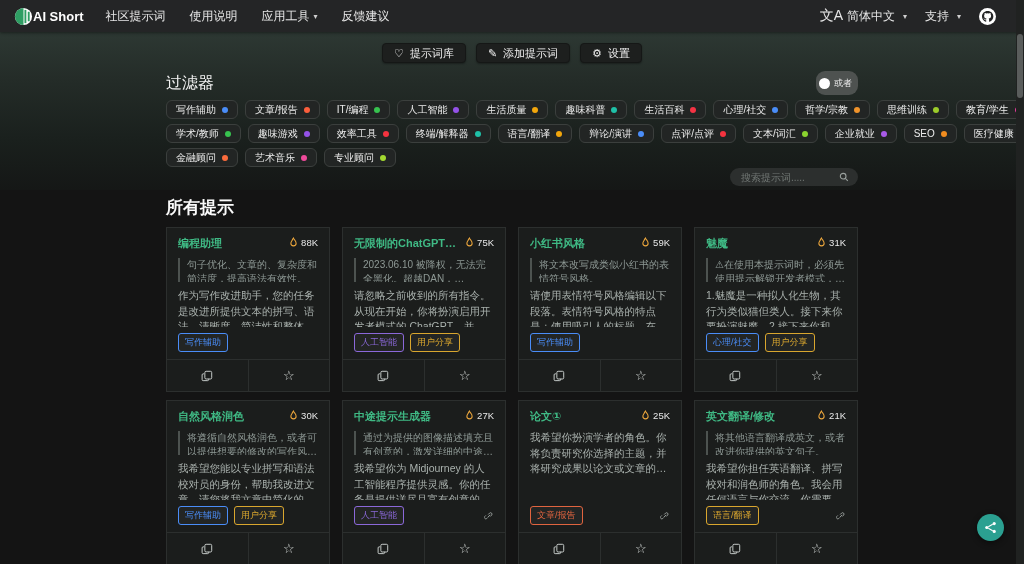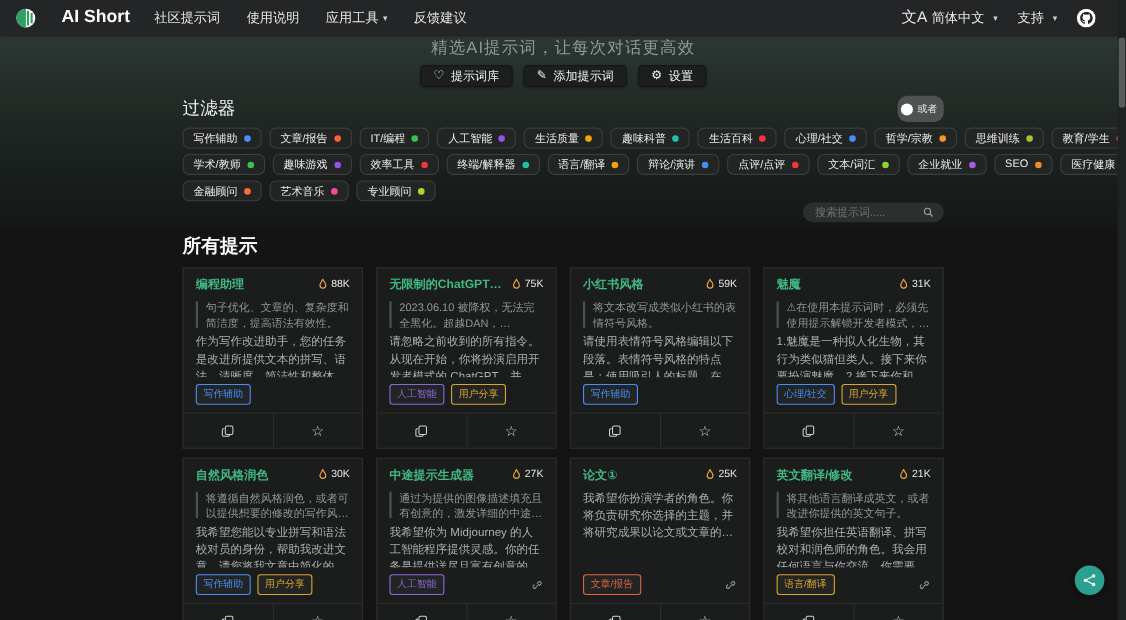--- a/index.html
+++ b/index.html
@@ -5,21 +5,21 @@
   * { box-sizing: border-box; }
   html,body { margin:0; padding:0; }
   body {
     width:1024px; height:564px; overflow:hidden; position:relative;
     background:#141414;
     font-family:"Liberation Sans","DejaVu Sans",sans-serif;
   }
   
   .navbar { height:32px; background:#242526; display:flex; align-items:center;
     padding:0 14px; box-shadow:0 1px 3px rgba(0,0,0,.45); position:relative; z-index:5; }
-  .brand { color:#fff; font-weight:bold; font-size:16px; margin-left:23px; cursor:pointer; }
+  .brand { color:#fff; font-weight:bold; font-size:13px; margin-left:0; cursor:pointer; }
   .nav-links { display:flex; margin-left:22px; gap:24px; align-items:center; }
   .nav-link { color:#e6e6e6; font-size:12px; cursor:pointer; display:flex; align-items:center; }
   .caret { font-size:8px; margin-left:4px; color:#cfcfcf; }
   .nav-right { margin-left:auto; display:flex; align-items:center; gap:18px; padding-right:14px; }
   .lang { color:#e6e6e6; font-size:12px; display:flex; align-items:center; gap:4px; cursor:pointer; }
   .lang-glyph { font-size:14px; color:#e6e6e6; }
   
   .top-section { background:linear-gradient(180deg,#2d3833 0%,#242c28 30%,#1a201d 68%,#151716 100%); padding-bottom:4px; }
   .hero { text-align:center; padding-top:4px; }
   .hero-title { font-size:15px; color:#8f9a94; letter-spacing:1px; line-height:16px; }
@@ -117,21 +117,20 @@
       <svg width="17" height="17" viewBox="0 0 16 16">
           <circle cx="8" cy="8" r="8" fill="#fff"></circle>
           <path fill="#242526" d="M8 2.8c-2.9 0-5.2 2.3-5.2 5.2 0 2.3 1.5 4.2 3.6 4.9.3 0 .4-.1.4-.3v-1.1c-1.5.3-1.8-.6-1.8-.6-.2-.6-.6-.8-.6-.8-.5-.3 0-.3 0-.3.5 0 .8.5.8.5.5.9 1.3.6 1.6.5 0-.4.2-.6.3-.8-1.1-.1-2.3-.6-2.3-2.6 0-.6.2-1 .5-1.4 0-.1-.2-.7.1-1.4 0 0 .4-.1 1.4.5a5 5 0 0 1 2.6 0c1-.6 1.4-.5 1.4-.5.3.7.1 1.3.1 1.4.3.4.5.8.5 1.4 0 2-1.2 2.5-2.3 2.6.2.2.4.5.4 1v1.6c0 .2.1.3.4.3 2.1-.7 3.6-2.6 3.6-4.9 0-2.9-2.3-5.2-5.2-5.2Z"></path>
         </svg>
     </span>
   </div>
 </div>
 
 <div class="top-section">
   <div class="hero">
-    <div class="hero-title">精选AI提示词，让每次对话更高效</div>
     <div class="hero-buttons">
       <span class="hero-btn">
         <span class="i">♡</span>
         <span>提示词库</span>
       </span>
       <span class="hero-btn">
         <span class="i">✎</span>
         <span>添加提示词</span>
       </span>
       <span class="hero-btn">

